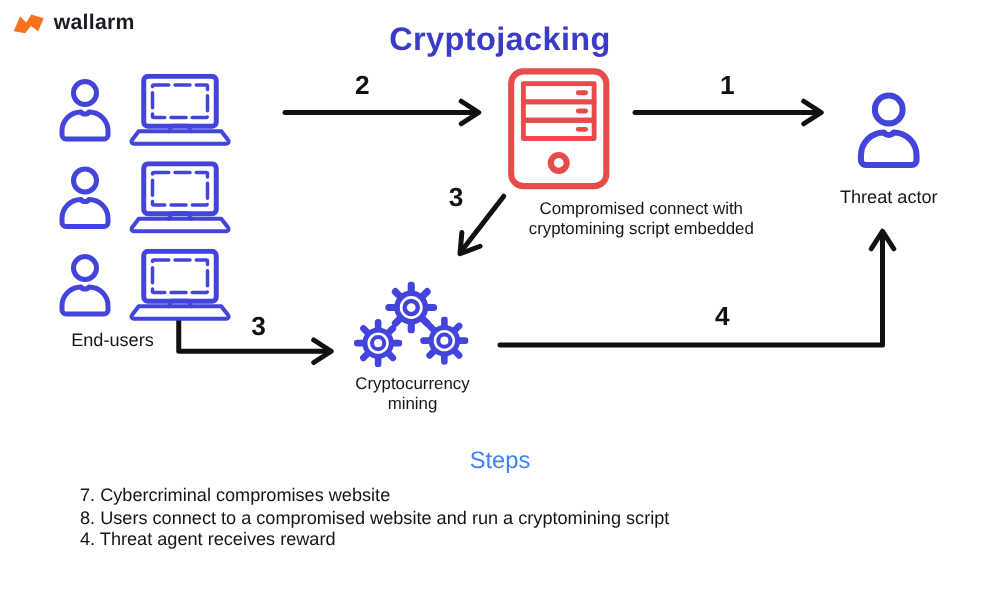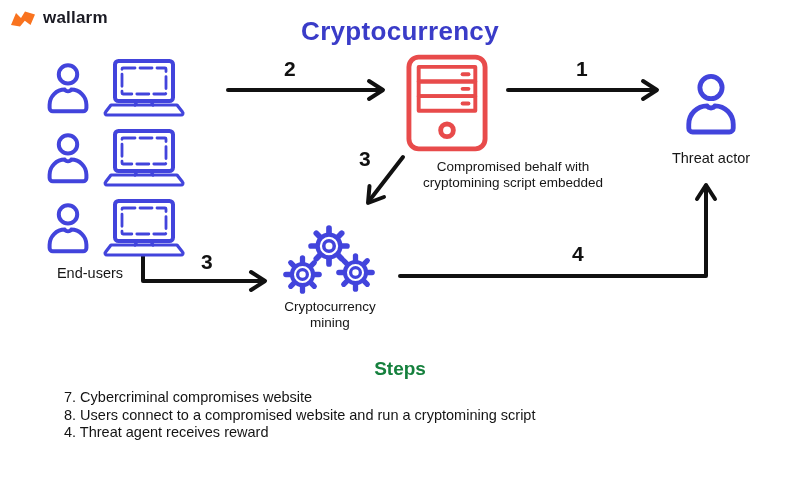--- a/index.html
+++ b/index.html
@@ -14,21 +14,21 @@
   
   .title{left:0;right:0;top:16px;text-align:center;font-size:26px;font-weight:800;color:#3a3cc8;letter-spacing:.3px;}
   
   .blue-stroke{stroke:#4244dc;fill:none;}
   .red-stroke{stroke:#e84b4b;fill:none;}
   
   .cap{font-size:13.5px;line-height:16px;text-align:center;color:#161616;}
   .small-label{font-size:14.5px;color:#161616;text-align:center;}
   .arrow-num{font-size:21px;font-weight:800;color:#111;}
   
-  .steps-heading{left:0;right:0;top:358px;text-align:center;font-size:19px;font-weight:700;color:#15803d;}
+  .steps-heading{left:0;right:0;top:358px;text-align:center;font-size:19px;font-weight:400;color:#3b82f6;}
   .steps-list{left:64px;top:389px;width:516px;font-size:14.5px;line-height:17.5px;color:#141414;}
   .steps-list .step-item{padding-left:21px;text-indent:-21px;}
   svg{display:block;}
 </style>
 </head>
 <body>
 
 <div class="canvas">
 
   <svg width="0" height="0" style="position:absolute" aria-hidden="true">
@@ -78,21 +78,21 @@
     </defs>
   </svg>
 
   <div class="abs brand">
     <svg width="26" height="20" viewBox="0 0 26 20">
       <path d="M1 17 L6 5 L11 10 L15 3.5 L25 6.5 L20.5 17 L14.8 12.8 L10 18.5 Z" fill="#f9731f"></path>
     </svg>
     <span class="brand-text">wallarm</span>
   </div>
 
-  <div class="abs title">Cryptocurrency</div>
+  <div class="abs title">Cryptojacking</div>
 
   <svg class="abs" style="left:0;top:0;pointer-events:none" width="800" height="480" viewBox="0 0 800 480">
     <g stroke="#111" stroke-width="4" fill="none" stroke-linecap="round" stroke-linejoin="round">
 
       <g>
         <line x1="228" y1="90" x2="382" y2="90"></line>
         <polyline points="369,81 383,90 369,99"></polyline>
       </g>
 
       <g>
@@ -153,21 +153,21 @@
         <use href="#sym-laptop"></use>
       </svg>
   </div>
   <div class="abs small-label" style="left:42px;top:265px;width:96px;">End-users</div>
 
   <div class="abs" style="left:406px;top:54px;width:82px;height:98px">
     <svg width="82" height="98">
         <use href="#sym-server"></use>
       </svg>
   </div>
-  <div class="abs cap" style="left:412px;top:159px;width:202px;">Compromised behalf with cryptomining script embedded</div>
+  <div class="abs cap" style="left:412px;top:159px;width:202px;">Compromised connect with cryptomining script embedded</div>
 
   <div class="abs" style="left:682px;top:64px;width:58px;height:80px">
     <svg width="58" height="80" viewBox="0 0 60 64" preserveAspectRatio="xMidYMid meet">
         <use href="#sym-person"></use>
       </svg>
   </div>
   <div class="abs small-label" style="left:651px;top:150px;width:120px;">Threat actor</div>
 
   <div class="abs" style="left:283px;top:225px;width:94px;height:72px">
     <svg class="abs" style="left:25px;top:0" width="42" height="42">

